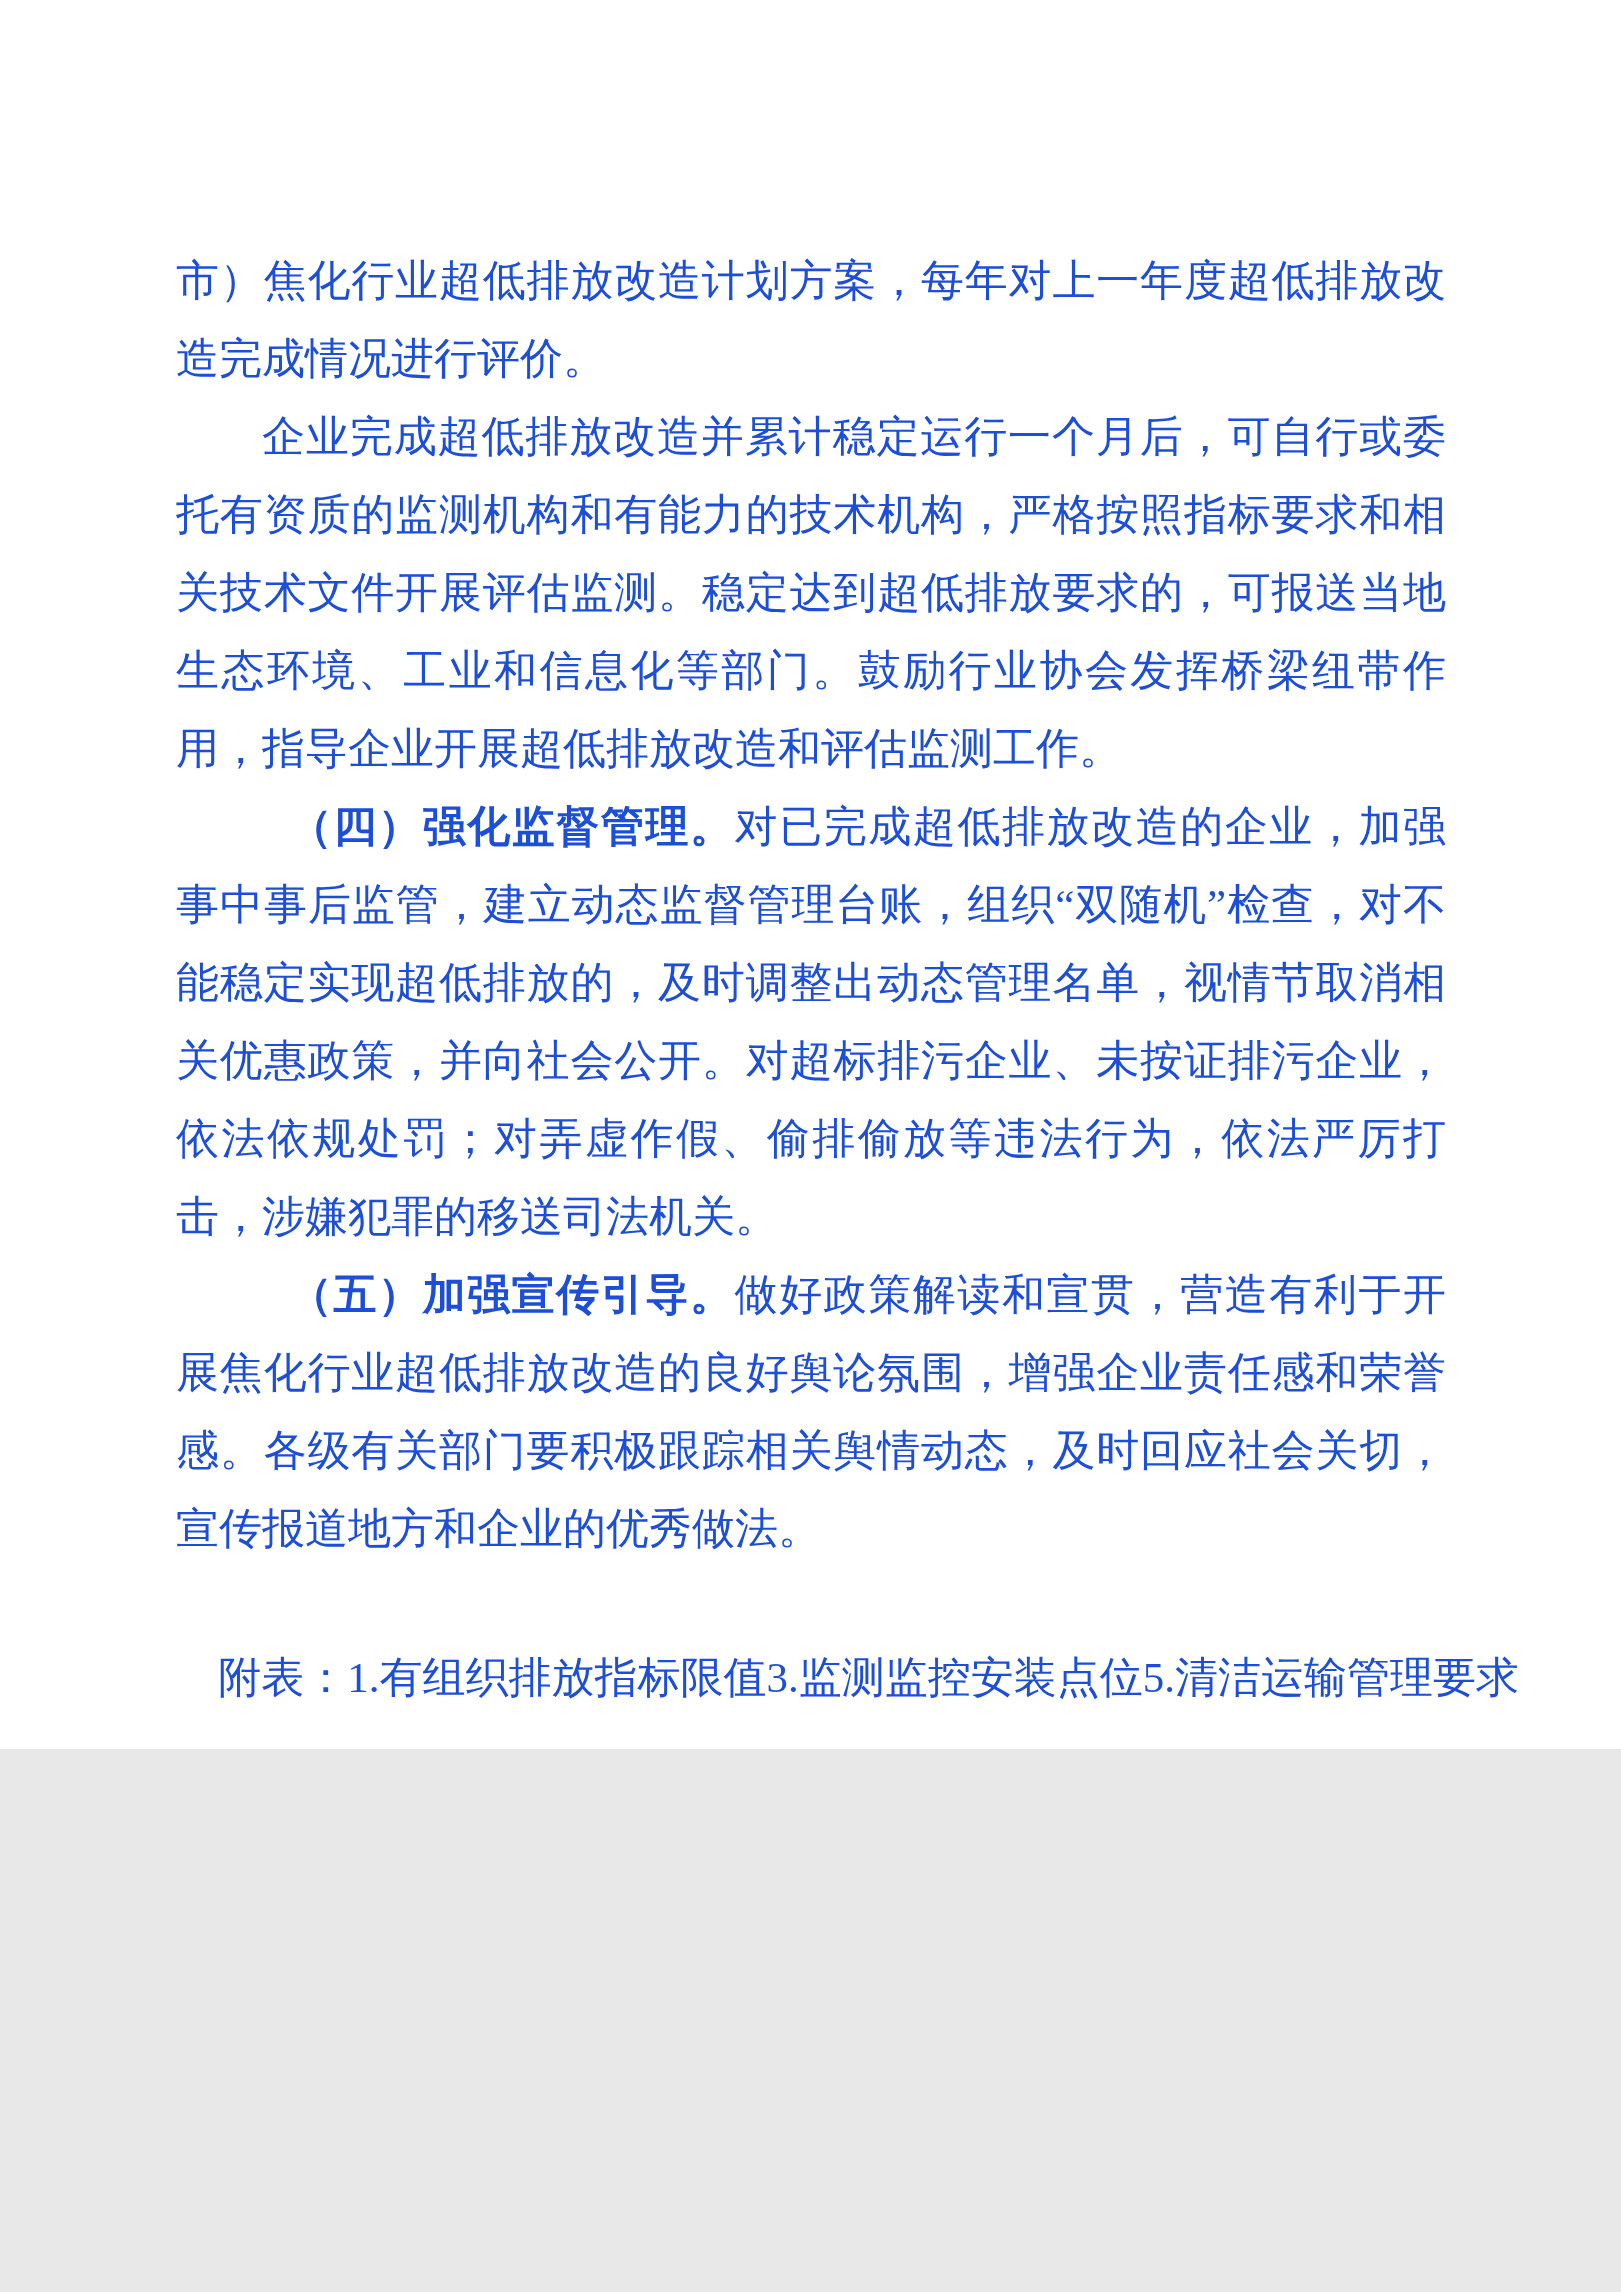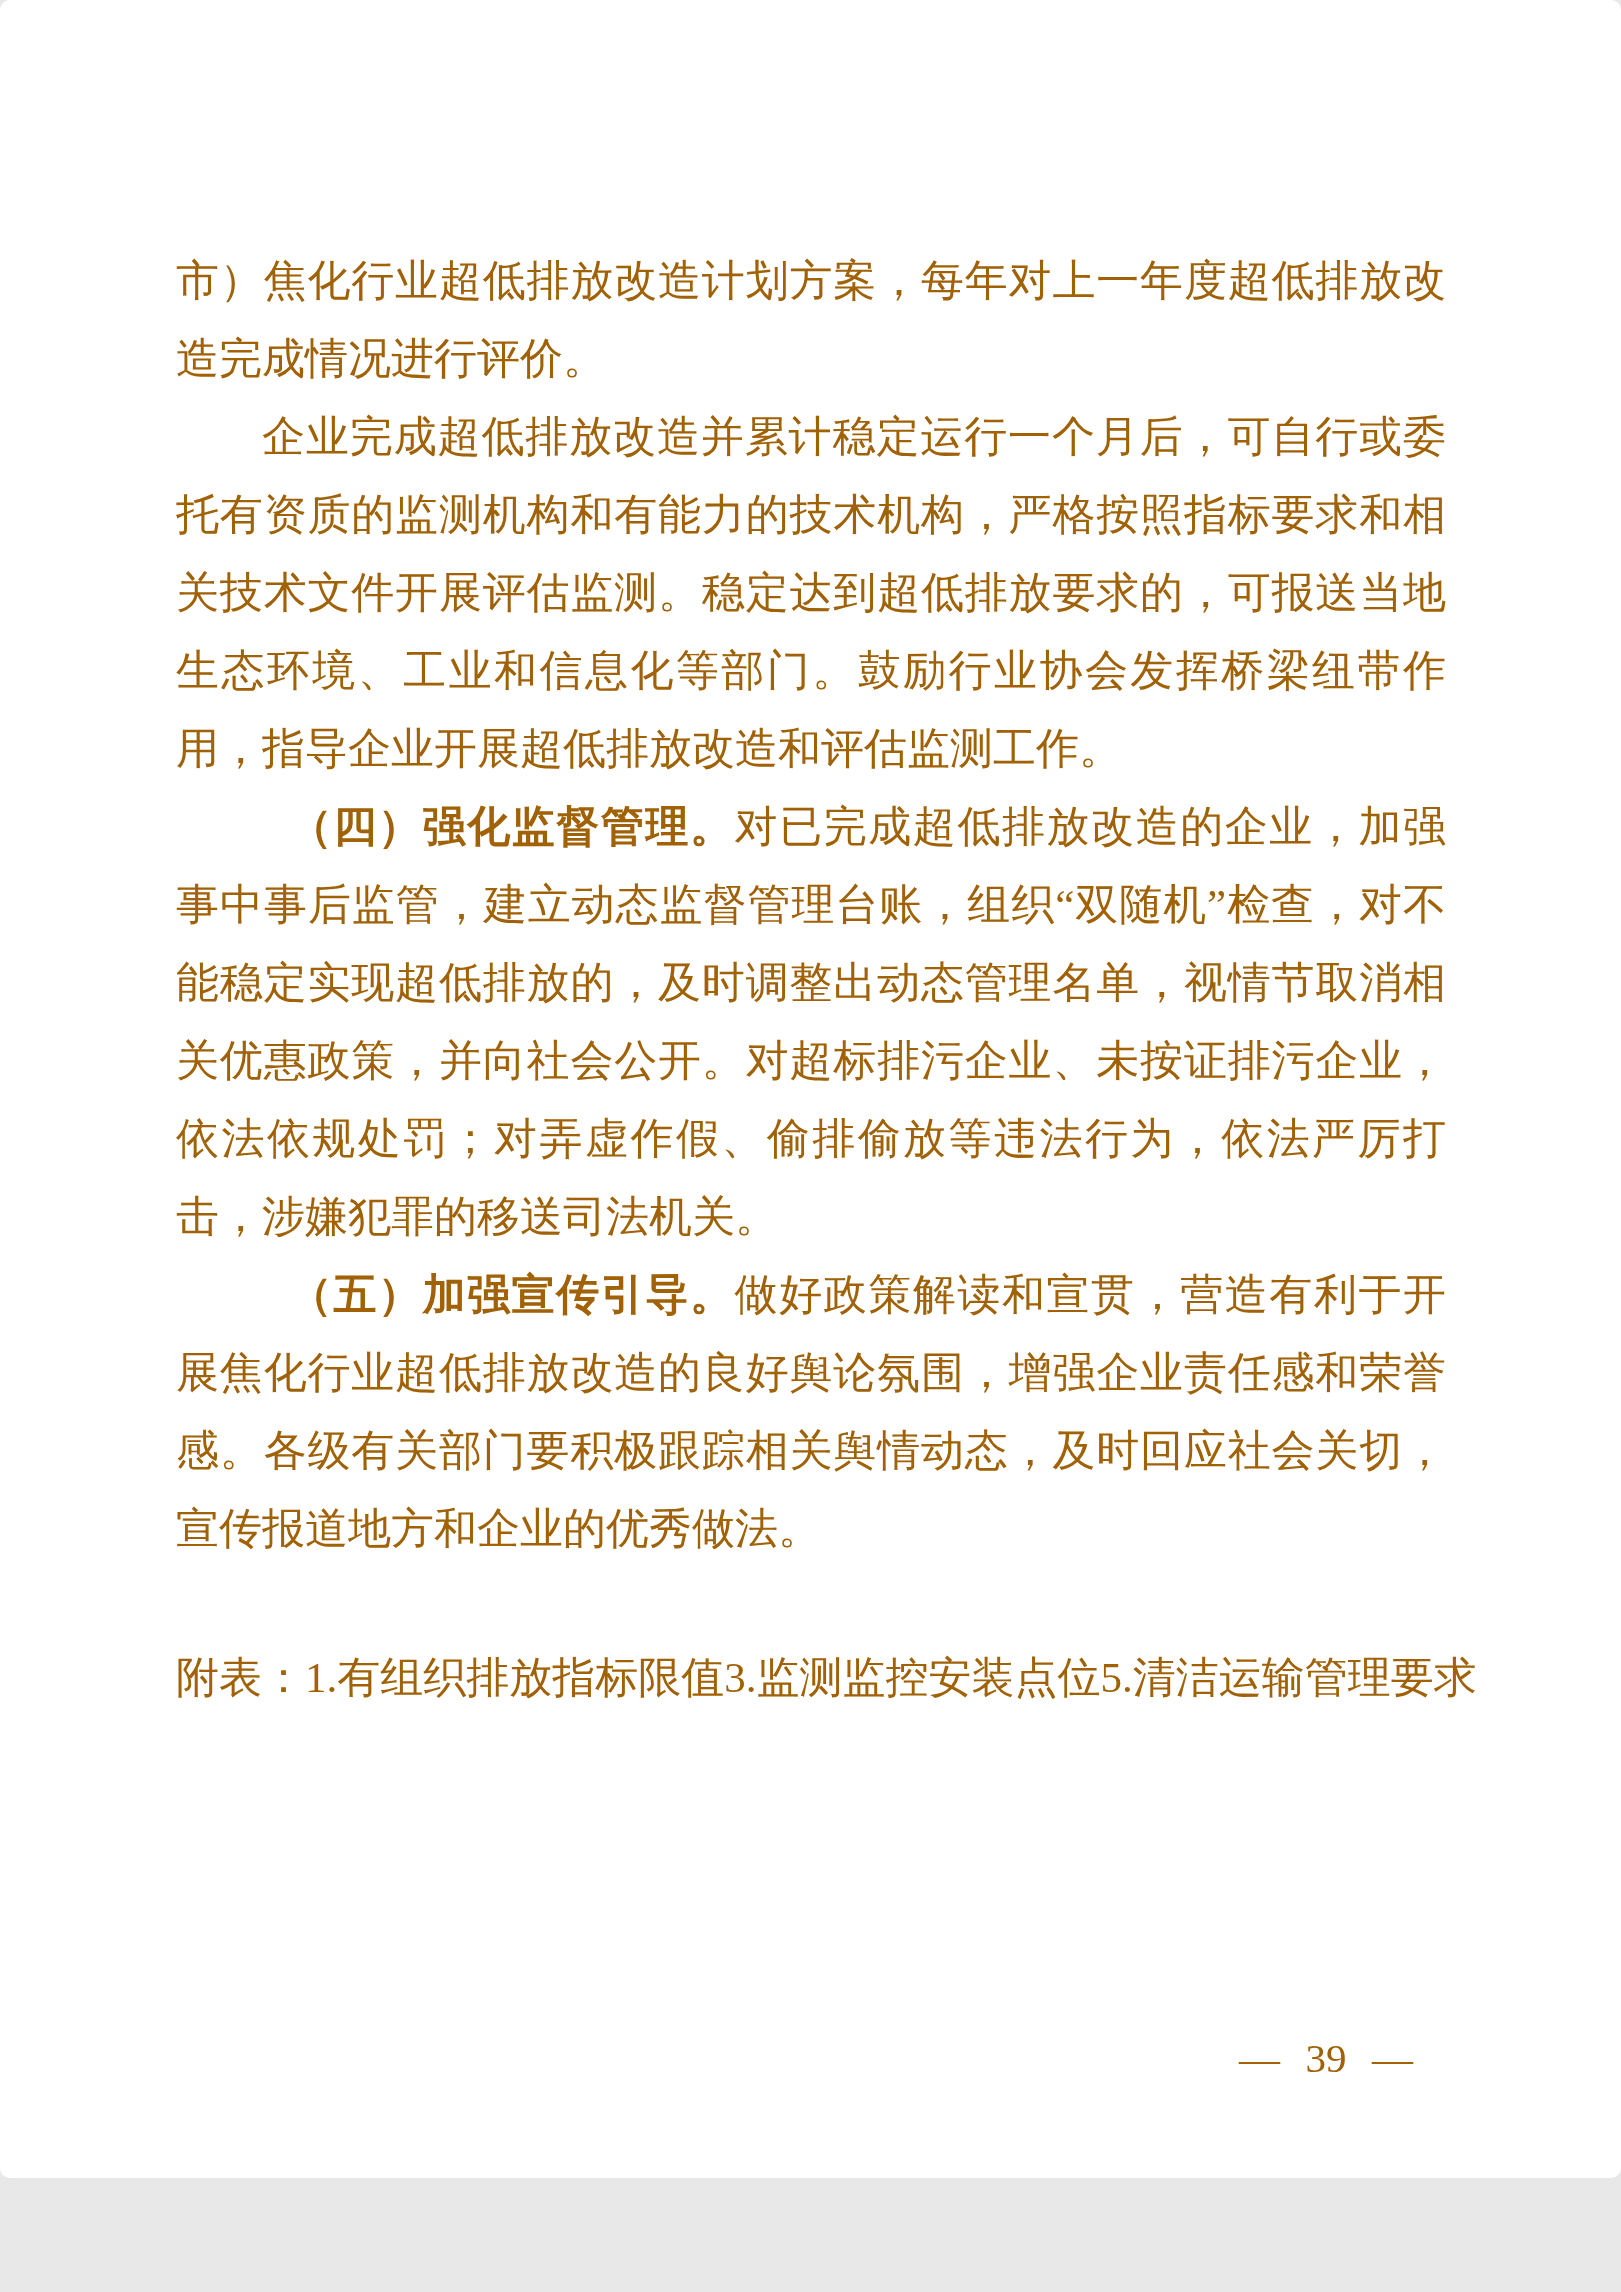--- a/index.html
+++ b/index.html
@@ -3,27 +3,26 @@
 <meta charset="utf-8">
 <style>
   html, body {
     margin: 0;
     padding: 0;
     background: #e8e8e8;
   }
   .page {
     position: relative;
     width: 1621px;
-    height: 2178px;
+    height: 1749px;
     margin: 0 auto;
     background: #ffffff;
     font-family: "Liberation Serif", "DejaVu Serif", serif;
-    color: #a16207;
+    color: #1d4ed8;
     overflow: hidden;
-    border-radius: 10px;
   }
   .text-area {
     position: absolute;
     left: 176px;
     top: 242px;
     width: 1270px;
   }
   .para {
     font-size: 43px;
     line-height: 78px;
@@ -35,22 +34,24 @@
     text-indent: 86px;
   }
   .lead {
     font-weight: 700;
     margin-left: 27px;
   }
   .attachments {
     display: flex;
     align-items: flex-start;
     margin-top: 71px;
+    margin-left: 115px;
     font-size: 43px;
     line-height: 78px;
+    justify-content: center;
   }
   .attachments .label {
     white-space: nowrap;
   }
   .attachments .items {
     display: flex;
     flex-direction: row;
   }
   .attachments .item {
     white-space: nowrap;

